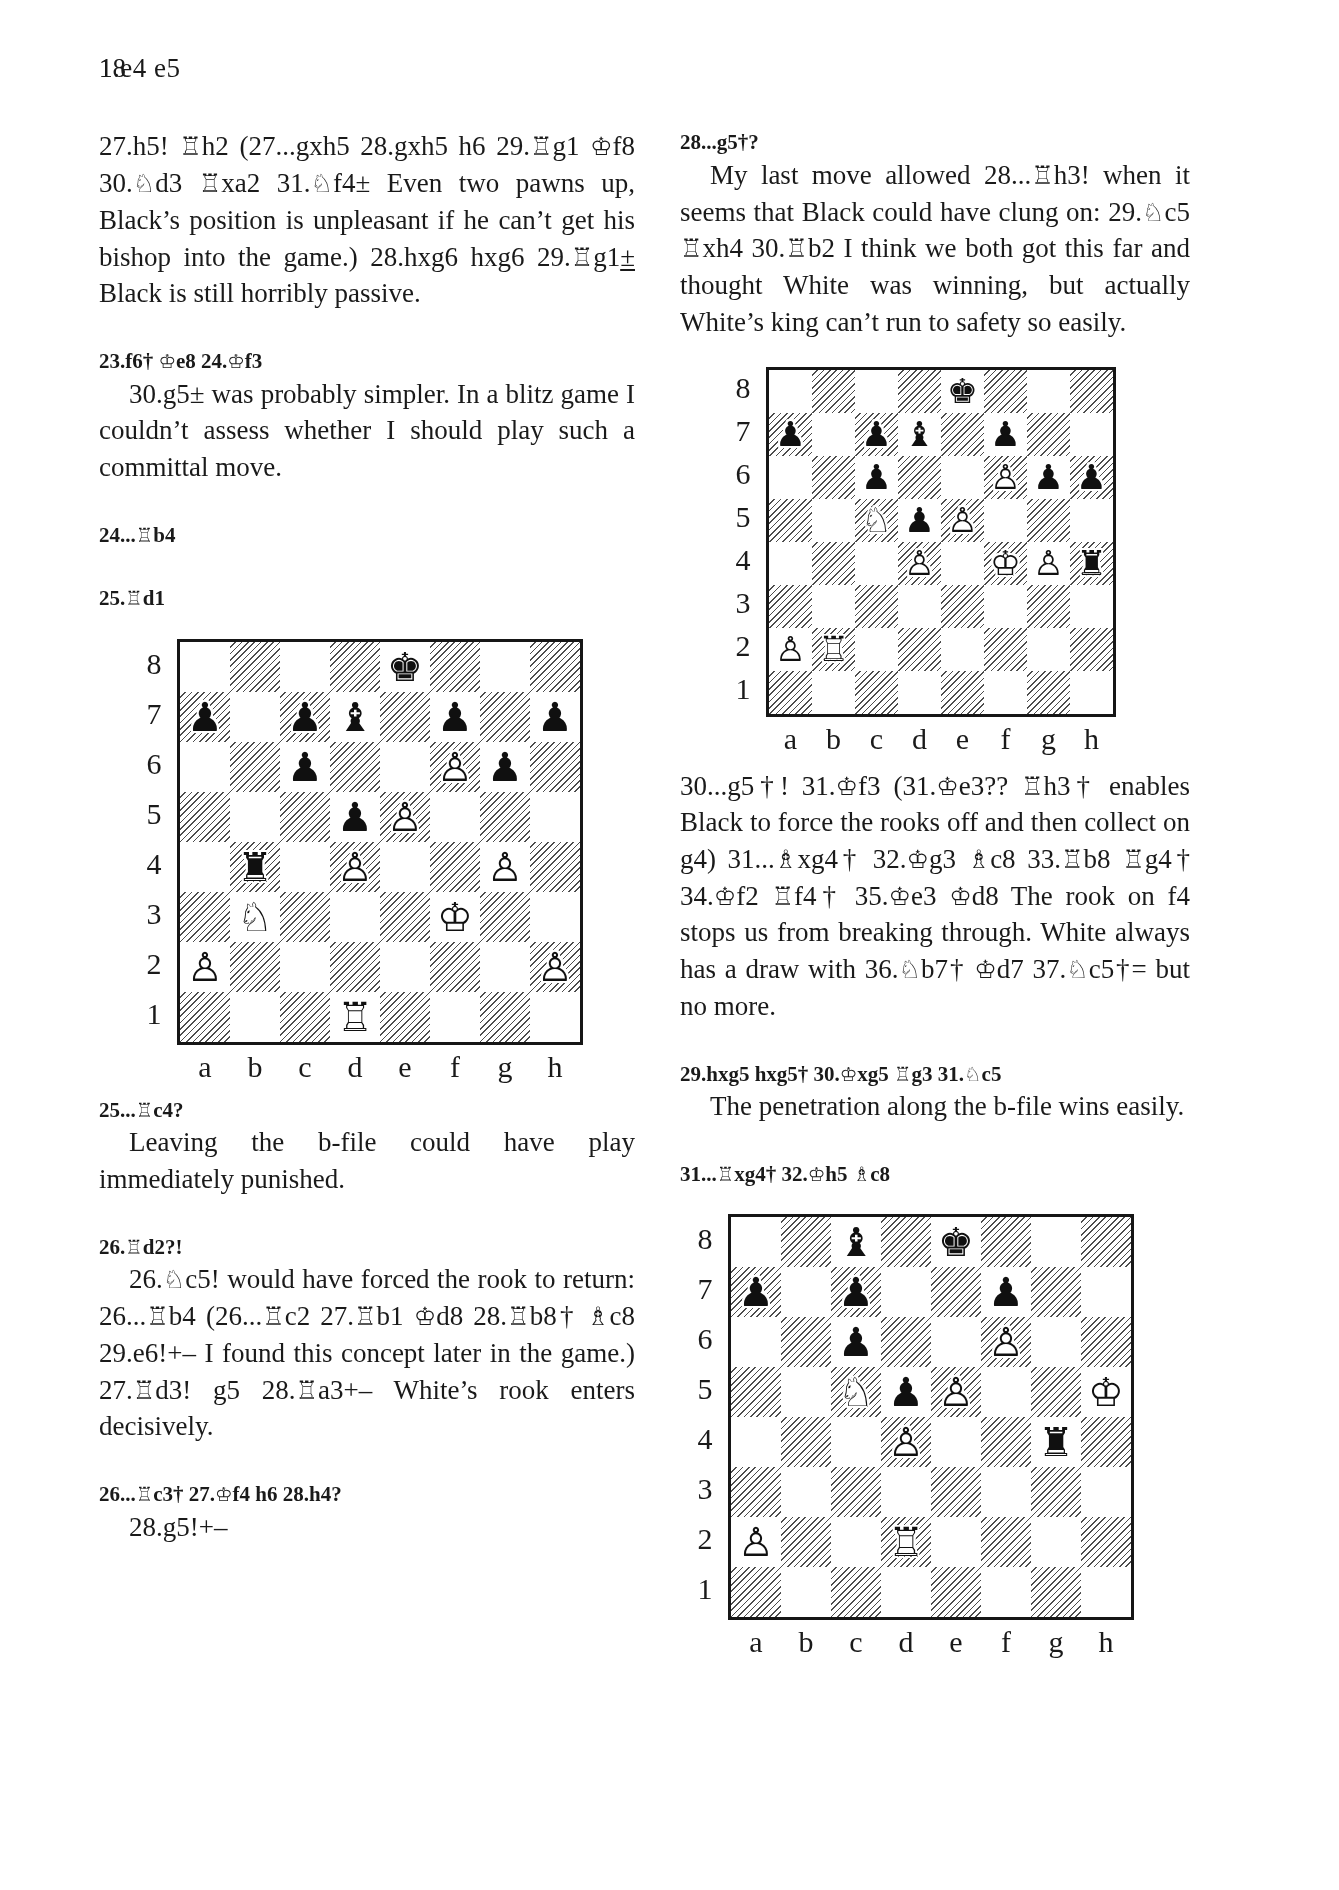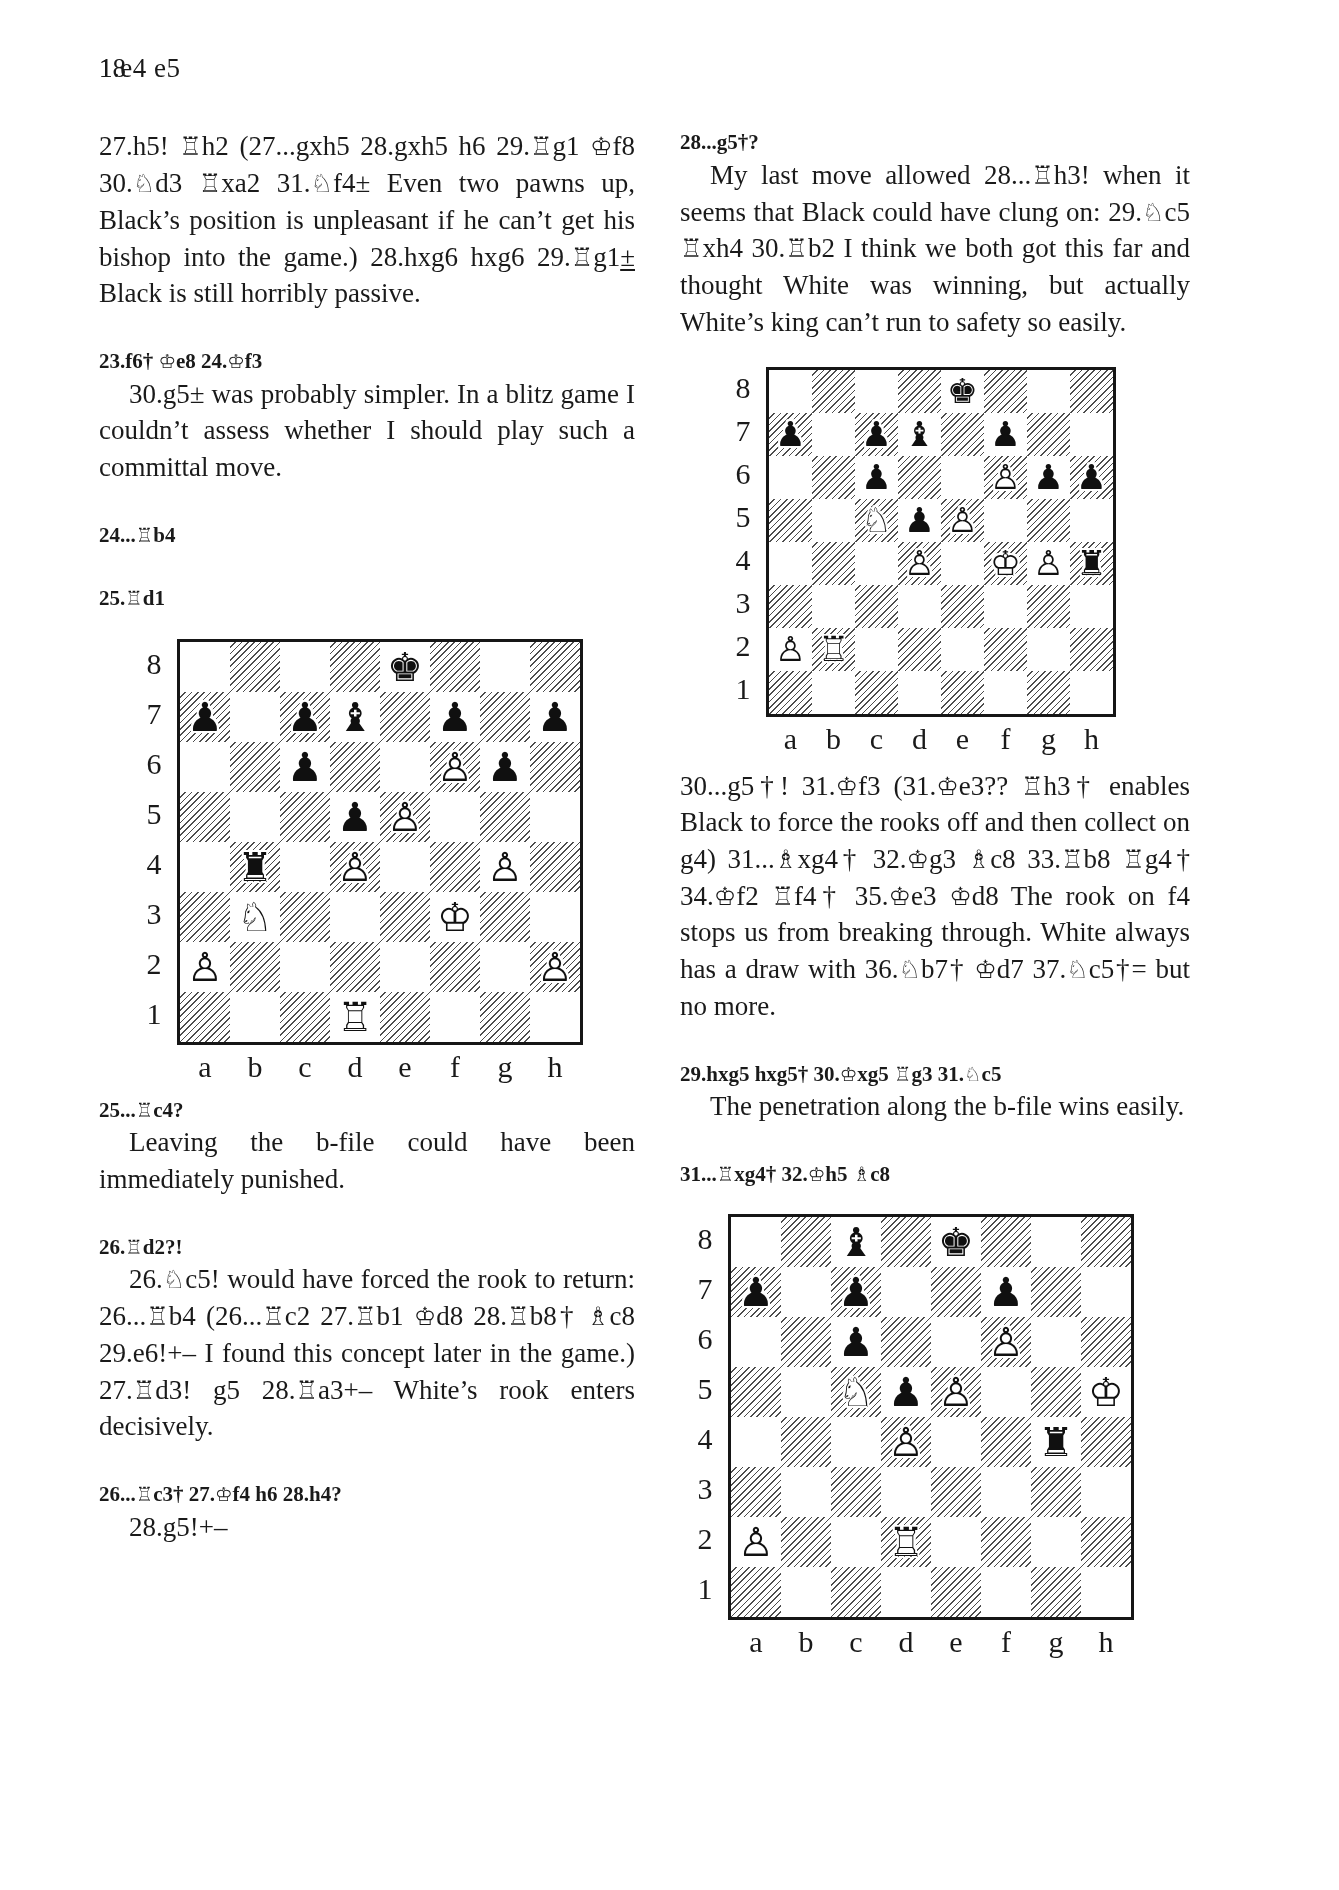--- a/index.html
+++ b/index.html
@@ -203,21 +203,21 @@
             <div class="fl">b</div>
             <div class="fl">c</div>
             <div class="fl">d</div>
             <div class="fl">e</div>
             <div class="fl">f</div>
             <div class="fl">g</div>
             <div class="fl">h</div>
           </div>
         </div>
         <p class="mh">25...<span class="fig">♖</span>c4?</p>
-        <p class="para indent">Leaving the b-file could have been immediately punished.</p>
+        <p class="para indent">Leaving the b-file could have play immediately punished.</p>
         <p class="mh">26.<span class="fig">♖</span>d2?!</p>
         <p class="para indent">26.<span class="fig">♘</span>c5! would have forced the rook to return: 26...<span class="fig">♖</span>b4 (26...<span class="fig">♖</span>c2 27.<span class="fig">♖</span>b1 <span class="fig">♔</span>d8 28.<span class="fig">♖</span>b8† <span class="fig">♗</span>c8 29.e6!+– I found this concept later in the game.) 27.<span class="fig">♖</span>d3! g5 28.<span class="fig">♖</span>a3+– White’s rook enters decisively.</p>
         <p class="mh">26...<span class="fig">♖</span>c3† 27.<span class="fig">♔</span>f4 h6 28.h4?</p>
         <p class="para indent">28.g5!+–</p>
       </div>
     <div class="col col-right">
         <p class="mh">28...g5†?</p>
         <p class="para indent">My last move allowed 28...<span class="fig">♖</span>h3! when it seems that Black could have clung on: 29.<span class="fig">♘</span>c5 <span class="fig">♖</span>xh4 30.<span class="fig">♖</span>b2 I think we both got this far and thought White was winning, but actually White’s king can’t run to safety so easily.</p>
         <div class="diagram d1">
           <div class="dmain">

